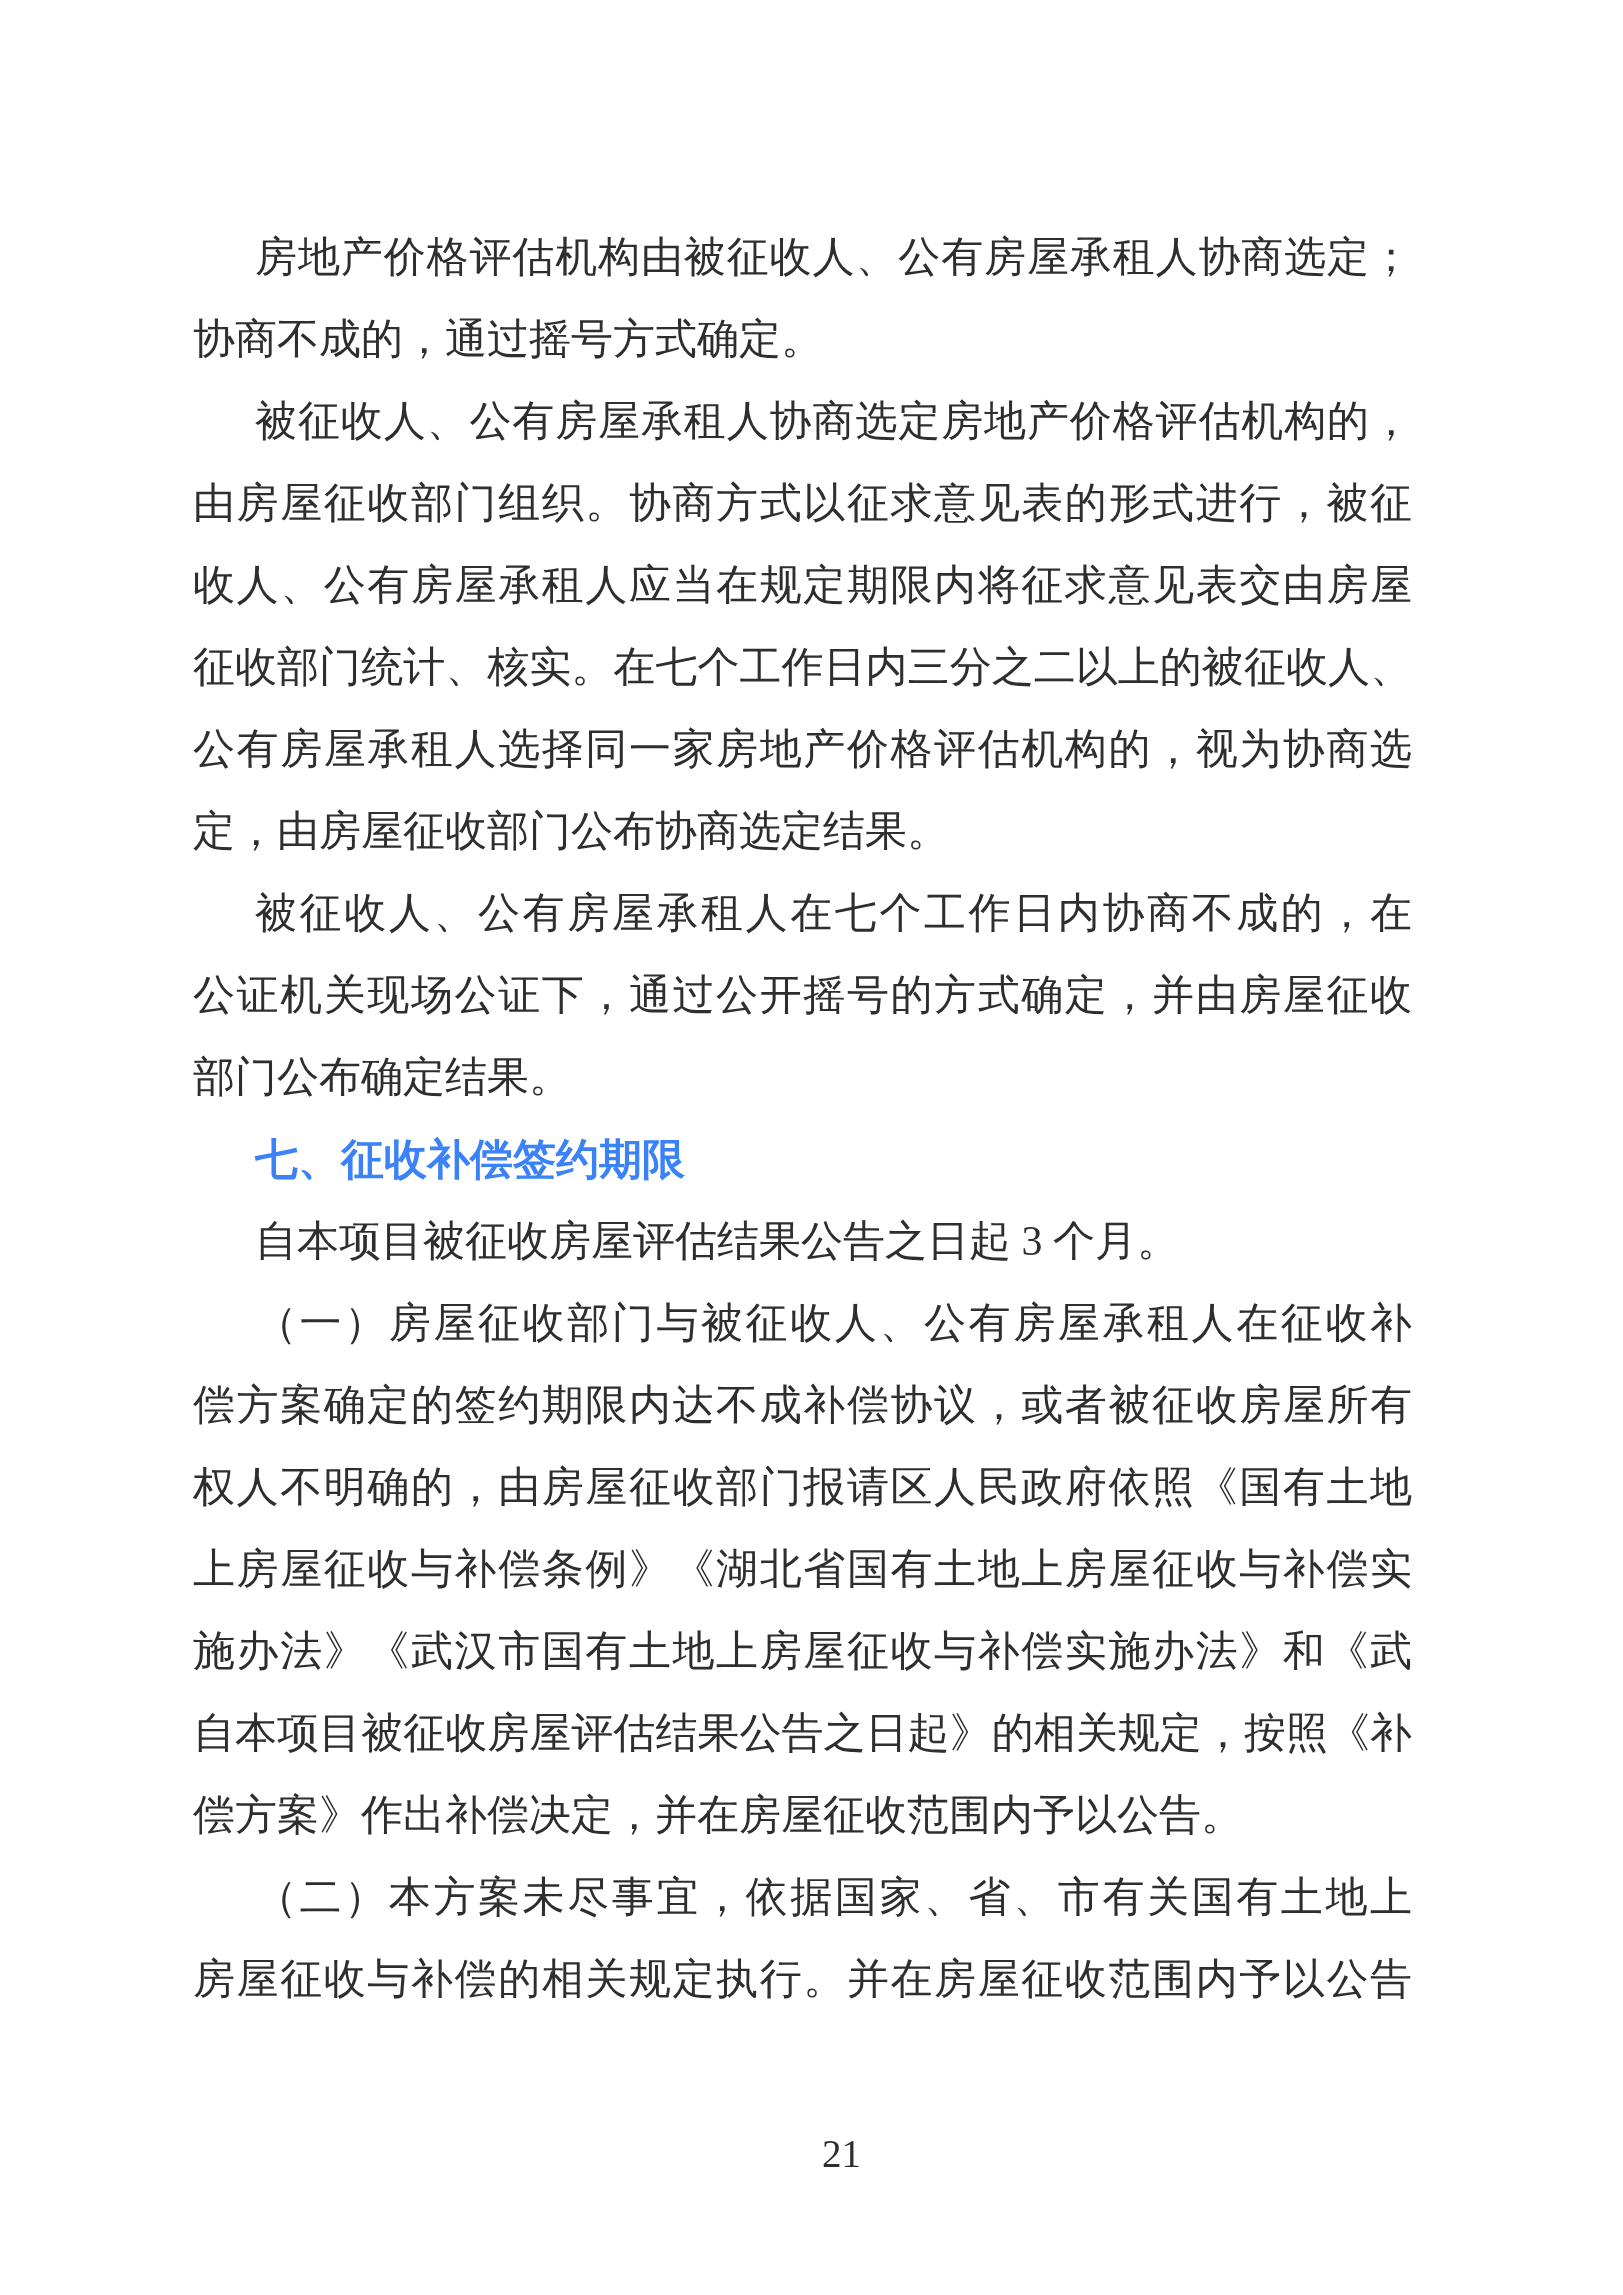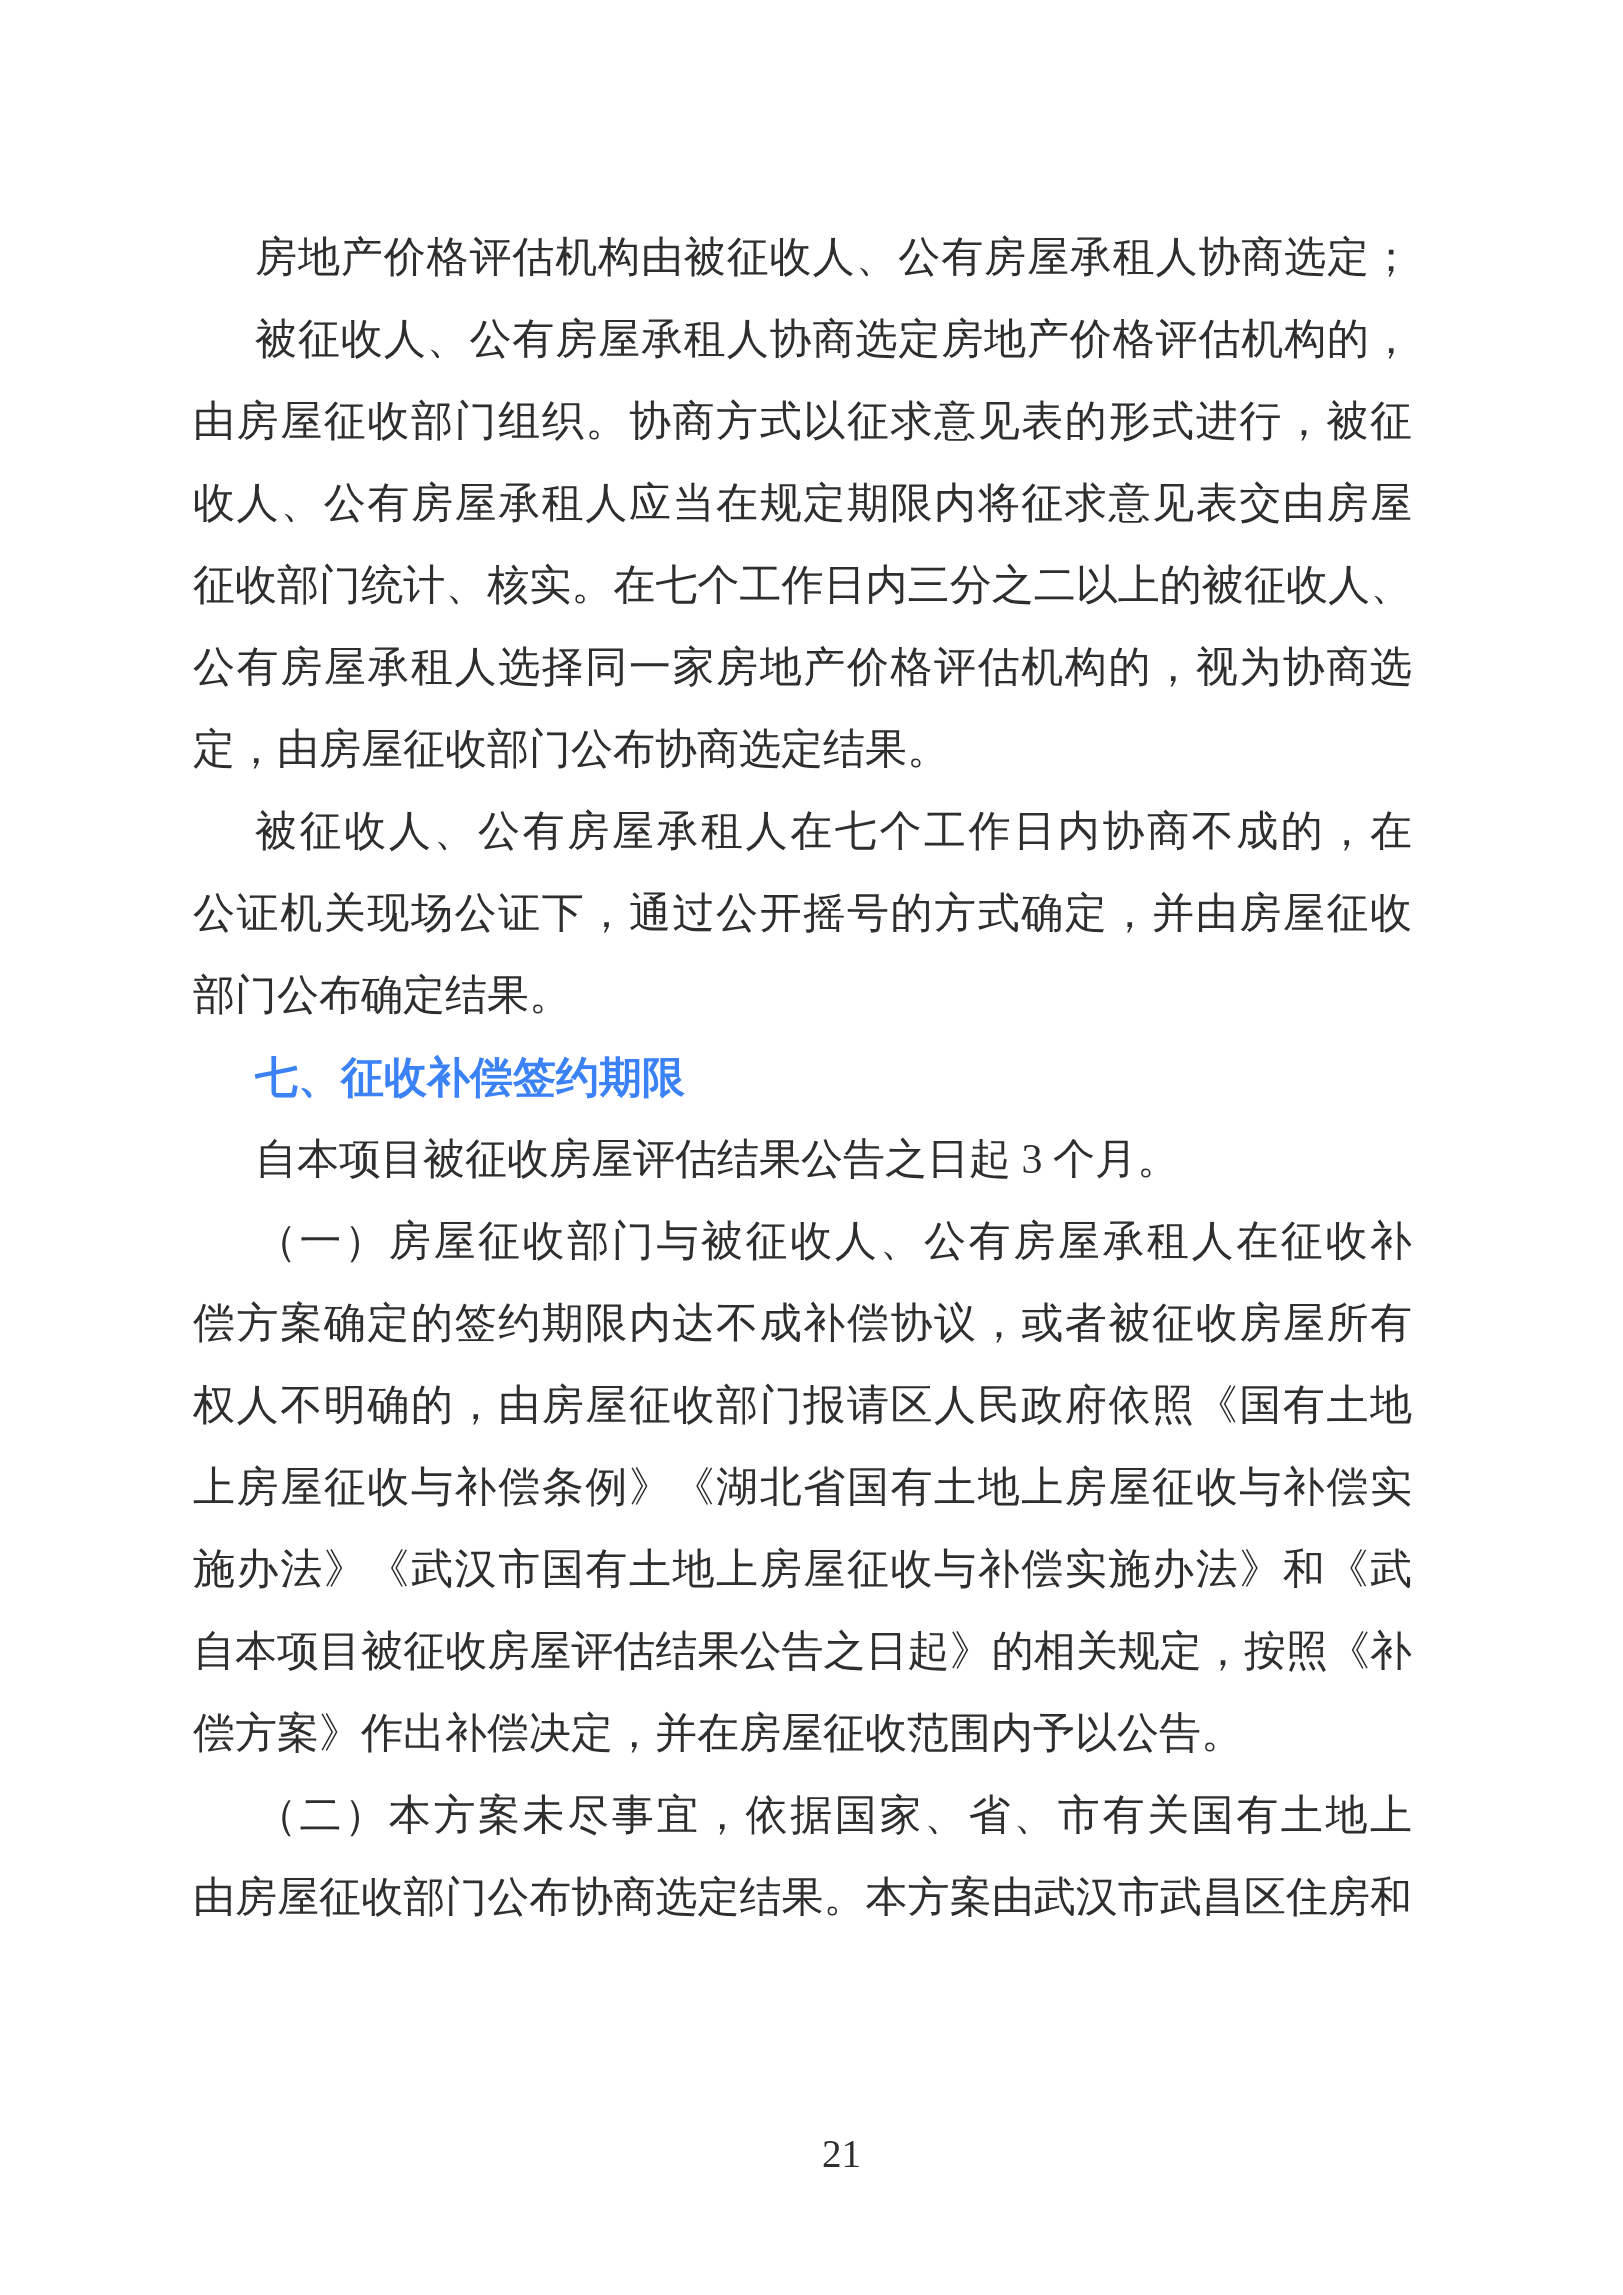--- a/index.html
+++ b/index.html
@@ -56,38 +56,39 @@
   .page-number span {
     position: relative;
     left: 30px;
   }
 </style>
 </head>
 <body>
 
 <div class="doc">
     <div class="line indent justify">房地产价格评估机构由被征收人、公有房屋承租人协商选定；</div>
+    <div class="line">协商不成的，通过摇号方式确定。</div>
     <div class="line indent justify">被征收人、公有房屋承租人协商选定房地产价格评估机构的，</div>
     <div class="line justify">由房屋征收部门组织。协商方式以征求意见表的形式进行，被征</div>
     <div class="line justify">收人、公有房屋承租人应当在规定期限内将征求意见表交由房屋</div>
     <div class="line justify">征收部门统计、核实。在七个工作日内三分之二以上的被征收人、</div>
     <div class="line justify">公有房屋承租人选择同一家房地产价格评估机构的，视为协商选</div>
     <div class="line">定，由房屋征收部门公布协商选定结果。</div>
     <div class="line indent justify">被征收人、公有房屋承租人在七个工作日内协商不成的，在</div>
     <div class="line justify">公证机关现场公证下，通过公开摇号的方式确定，并由房屋征收</div>
     <div class="line">部门公布确定结果。</div>
     <div class="line heading">七、征收补偿签约期限</div>
     <div class="line indent">自本项目被征收房屋评估结果公告之日起 3 个月。</div>
     <div class="line indent justify">（一）房屋征收部门与被征收人、公有房屋承租人在征收补</div>
     <div class="line justify">偿方案确定的签约期限内达不成补偿协议，或者被征收房屋所有</div>
     <div class="line justify">权人不明确的，由房屋征收部门报请区人民政府依照《国有土地</div>
     <div class="line justify">上房屋征收与补偿条例》《湖北省国有土地上房屋征收与补偿实</div>
     <div class="line justify">施办法》《武汉市国有土地上房屋征收与补偿实施办法》和《武</div>
     <div class="line justify">自本项目被征收房屋评估结果公告之日起》的相关规定，按照《补</div>
     <div class="line">偿方案》作出补偿决定，并在房屋征收范围内予以公告。</div>
     <div class="line indent justify">（二）本方案未尽事宜，依据国家、省、市有关国有土地上</div>
-    <div class="line justify">由房屋征收部门公布协商选定结果。本方案由武汉市武昌区住房和</div>
+    <div class="line justify">房屋征收与补偿的相关规定执行。并在房屋征收范围内予以公告</div>
   </div>
 
 <div class="page-number">
   <span>21</span>
 </div>
 
 
 </body></html>

